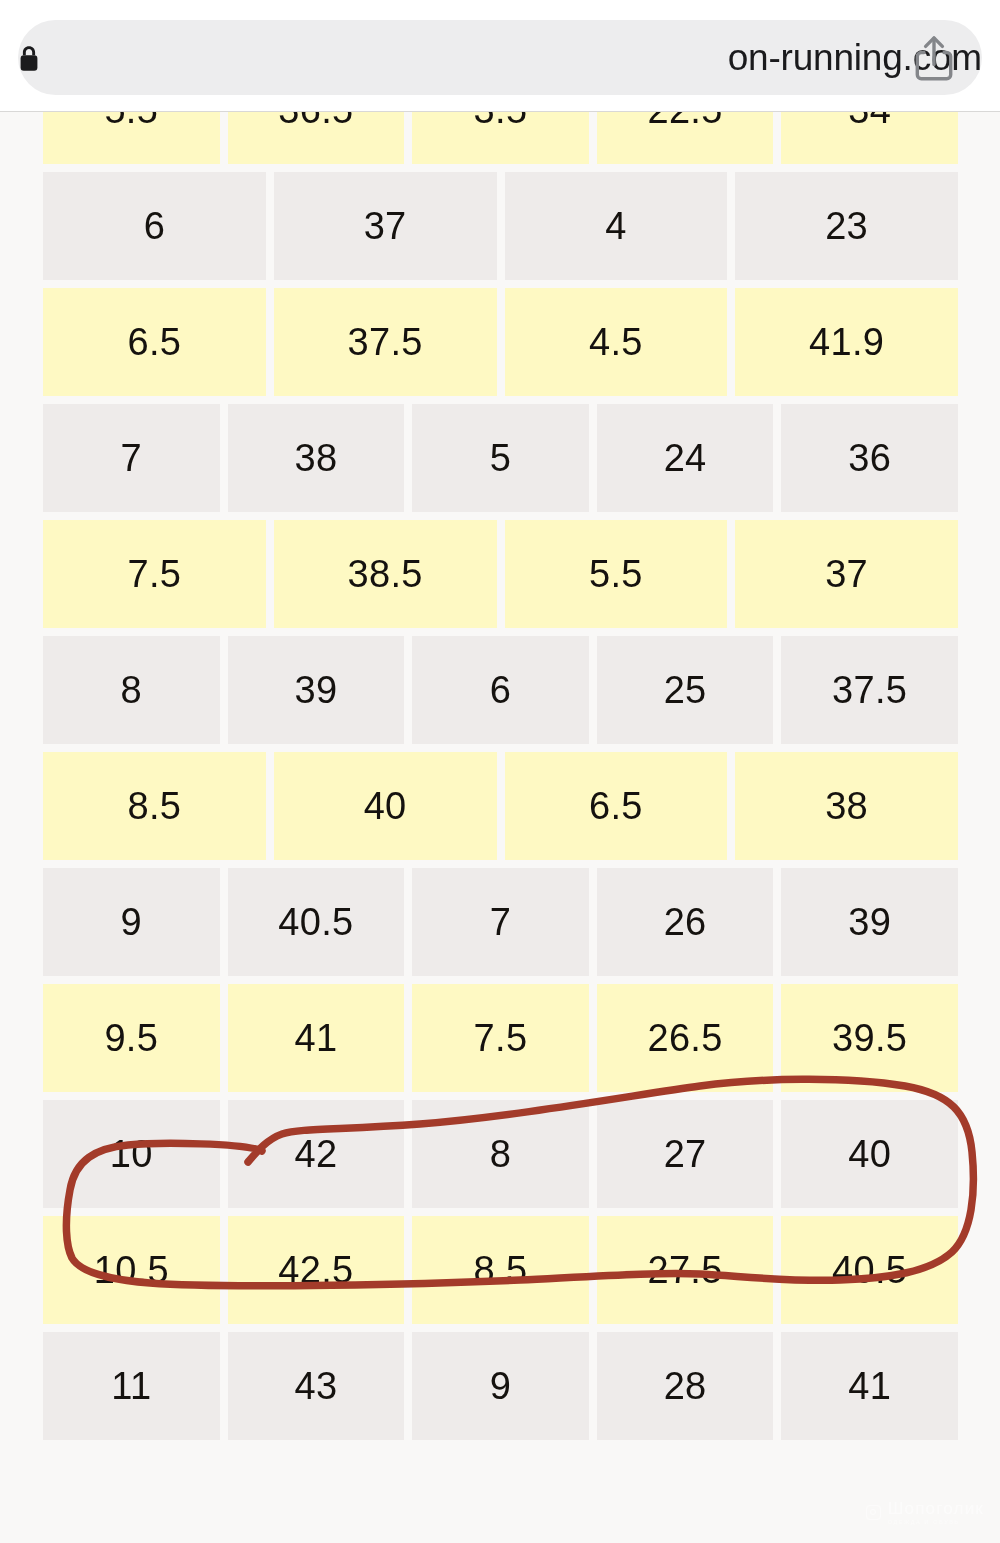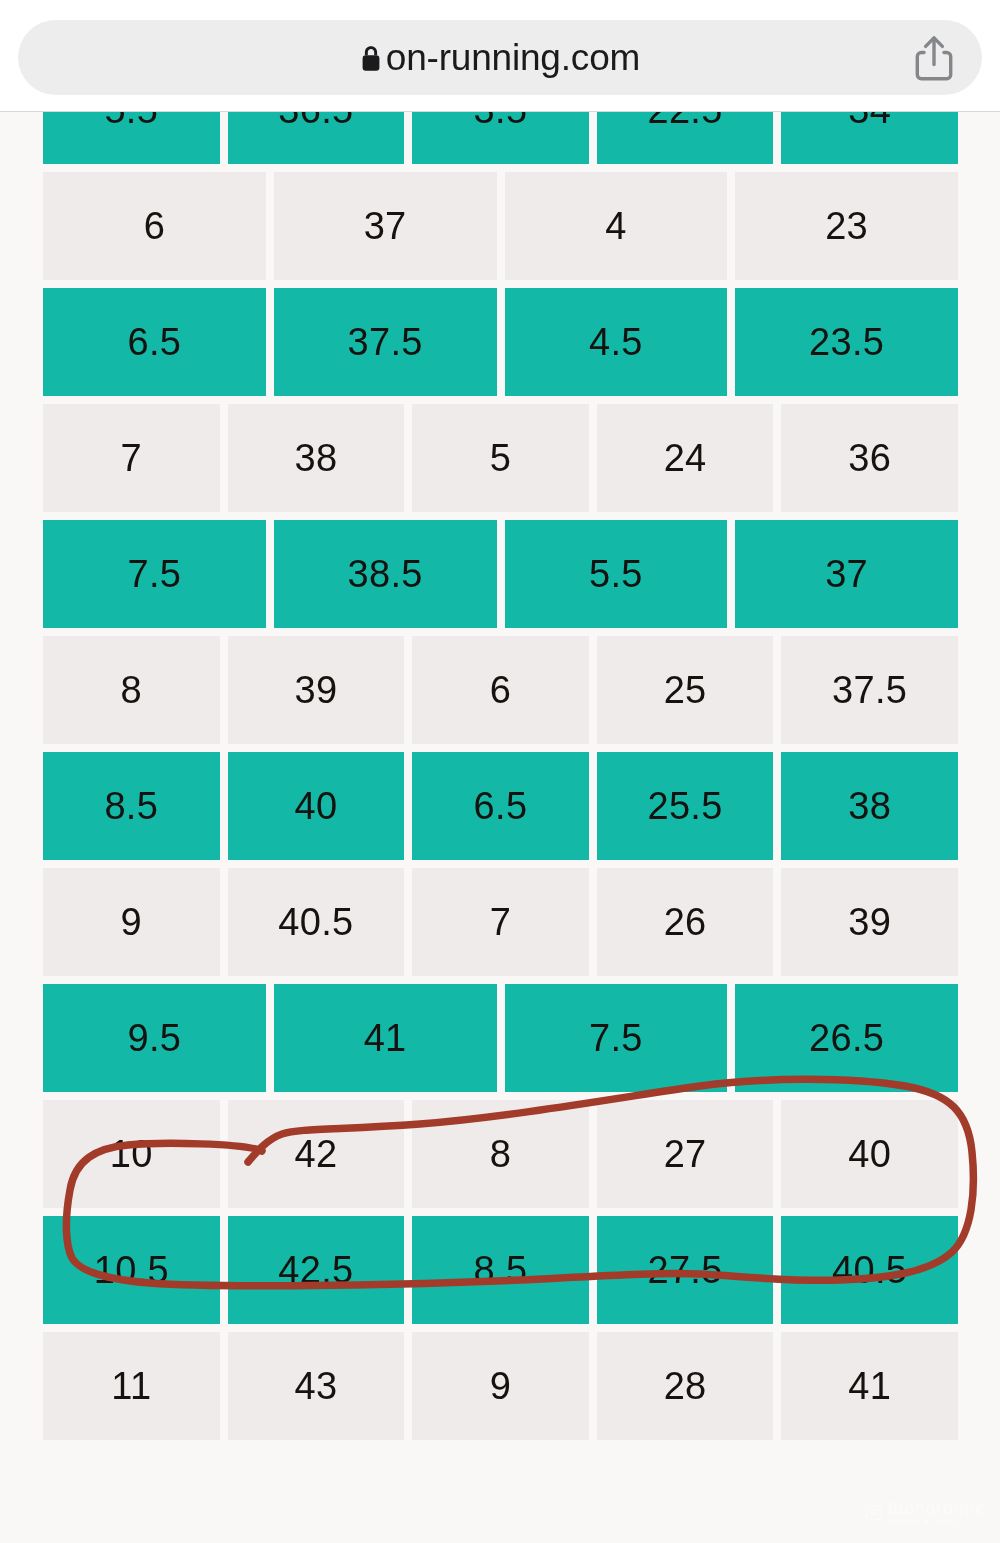--- a/index.html
+++ b/index.html
@@ -36,21 +36,21 @@
     border-radius: 38px;
     box-sizing: border-box;
   }
   #url-center {
     position: absolute;
     left: 0; top: 0;
     width: 100%;
     height: 100%;
     display: flex;
     align-items: center;
-    justify-content: center;
+    justify-content: space-between;
     gap: 4px;
   }
   #lock-icon {
     display: block;
     width: 22px;
     height: 27px;
     flex: none;
     margin-top: 1px;
   }
   #url-text {
@@ -100,21 +100,21 @@
     height: 108px;
     display: flex;
     align-items: center;
     justify-content: center;
     font-size: 38px;
     line-height: 1;
     color: #15120f;
     letter-spacing: 0.3px;
     box-sizing: border-box;
   }
-  .table-row.odd  .cell { background: #14b8a6; }
+  .table-row.odd  .cell { background: #fef9c3; }
   .table-row.even .cell { background: #eeebea; }
 
   
   #annotation {
     position: absolute;
     left: 0;
     top: 0;
     width: 1000px;
     height: 1431px;
     pointer-events: none;
@@ -206,21 +206,21 @@
       <div class="table-row even">
         <div class="cell">6</div>
         <div class="cell">37</div>
         <div class="cell">4</div>
         <div class="cell">23</div>
       </div>
       <div class="table-row odd">
         <div class="cell">6.5</div>
         <div class="cell">37.5</div>
         <div class="cell">4.5</div>
-        <div class="cell">23.5</div>
+        <div class="cell">41.9</div>
       </div>
       <div class="table-row even">
         <div class="cell">7</div>
         <div class="cell">38</div>
         <div class="cell">5</div>
         <div class="cell">24</div>
         <div class="cell">36</div>
       </div>
       <div class="table-row odd">
         <div class="cell">7.5</div>
@@ -232,35 +232,35 @@
         <div class="cell">8</div>
         <div class="cell">39</div>
         <div class="cell">6</div>
         <div class="cell">25</div>
         <div class="cell">37.5</div>
       </div>
       <div class="table-row odd">
         <div class="cell">8.5</div>
         <div class="cell">40</div>
         <div class="cell">6.5</div>
-        <div class="cell">25.5</div>
         <div class="cell">38</div>
       </div>
       <div class="table-row even">
         <div class="cell">9</div>
         <div class="cell">40.5</div>
         <div class="cell">7</div>
         <div class="cell">26</div>
         <div class="cell">39</div>
       </div>
       <div class="table-row odd">
         <div class="cell">9.5</div>
         <div class="cell">41</div>
         <div class="cell">7.5</div>
         <div class="cell">26.5</div>
+        <div class="cell">39.5</div>
       </div>
       <div class="table-row even">
         <div class="cell">10</div>
         <div class="cell">42</div>
         <div class="cell">8</div>
         <div class="cell">27</div>
         <div class="cell">40</div>
       </div>
       <div class="table-row odd">
         <div class="cell">10.5</div>

